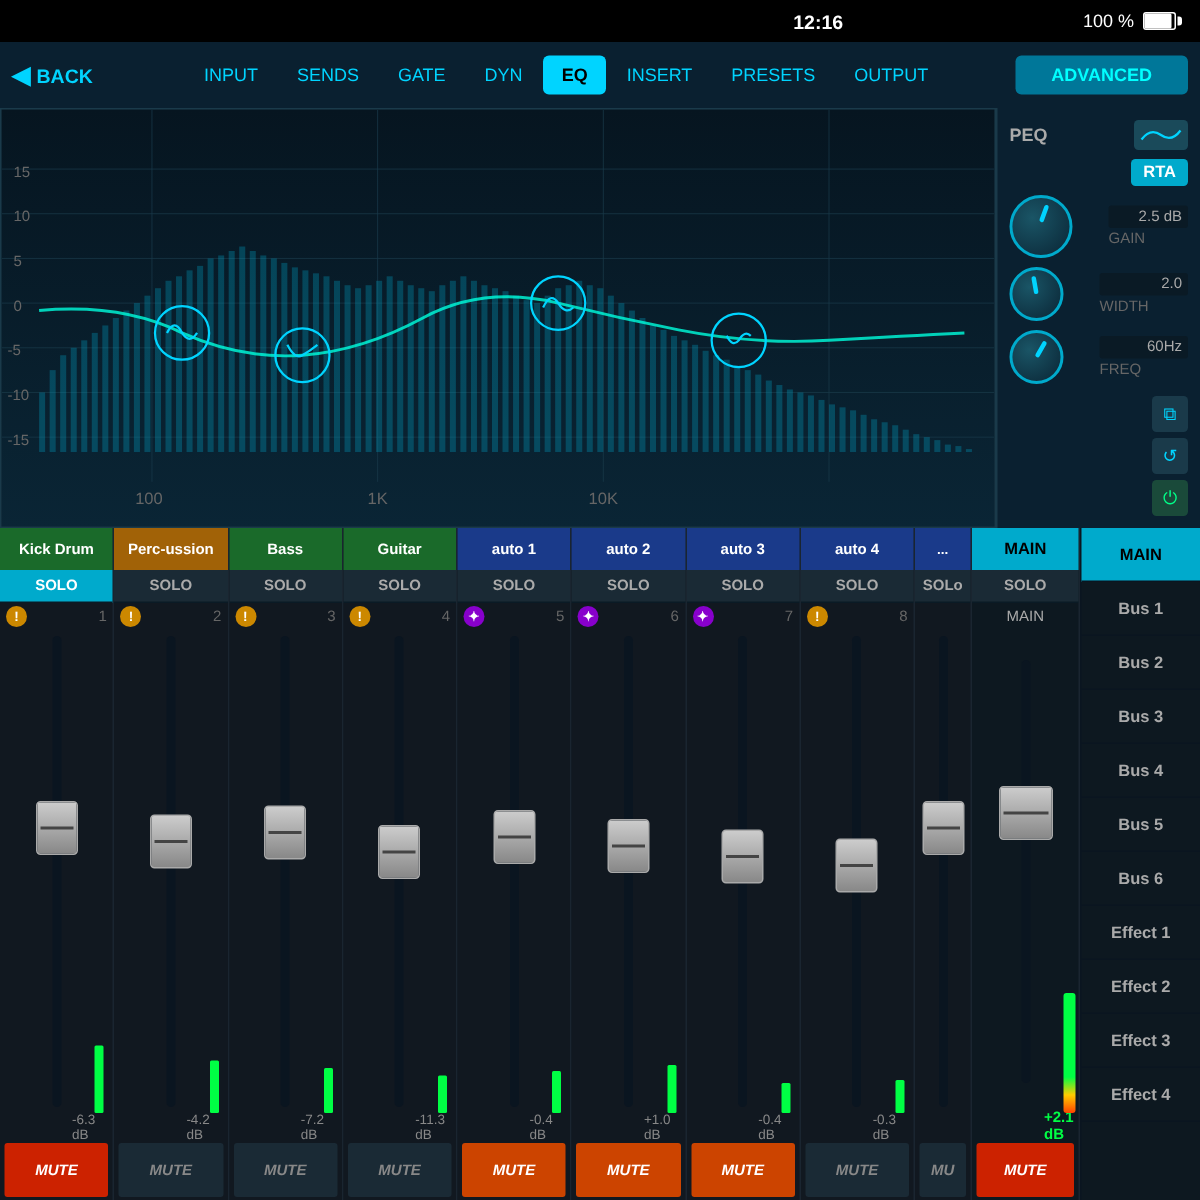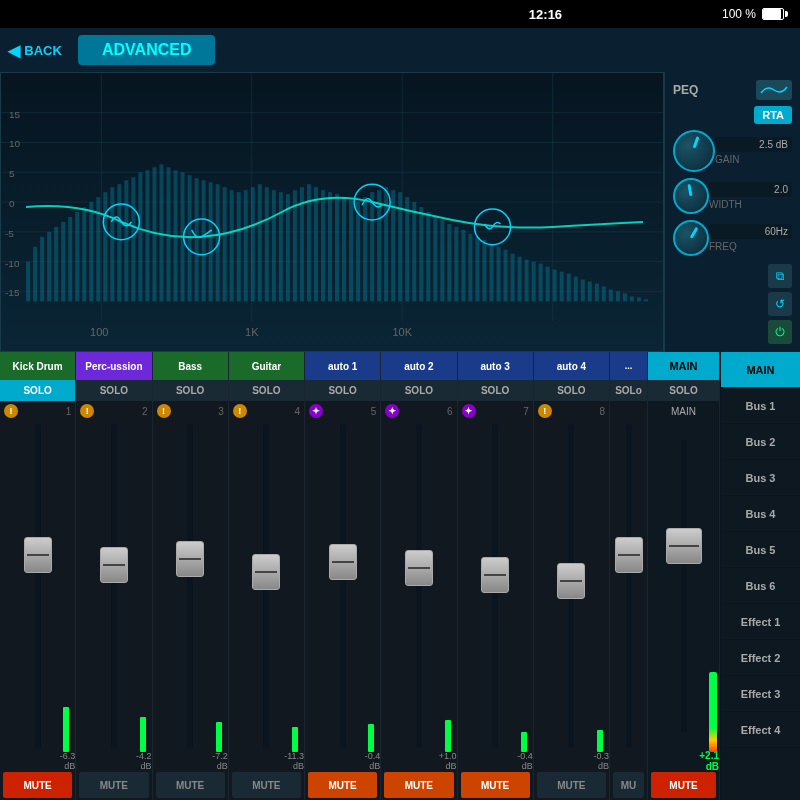--- a/index.html
+++ b/index.html
@@ -113,21 +113,21 @@
       font-weight: 500;
     }
     .nav-tab.active {
       background: #00d4ff;
       color: #000;
       font-weight: 700;
     }
     .nav-advanced {
       background: #007799;
       color: #00ffff;
-      font-size: 16px;
+      font-size: 12px;
       font-weight: 700;
       padding: 6px 24px;
       border-radius: 4px;
     }
 
     
     .eq-area {
       width: 100%;
       height: 280px;
       display: flex;
@@ -181,21 +181,21 @@
       align-self: flex-end;
     }
     .knob-section {
       display: flex;
       flex-direction: column;
       gap: 4px;
     }
     .knob-row {
       display: flex;
       align-items: center;
-      gap: 0;
+      gap: 24px;
     }
     .knob {
       width: 42px;
       height: 42px;
       border-radius: 50%;
       background: radial-gradient(circle at 35% 35%, #1a5566, #0a2535);
       border: 2px solid #00aacc;
       position: relative;
       display: flex;
       align-items: center;
@@ -253,21 +253,20 @@
     .panel-icon-btn.power {
       background: #1a4a3a;
       color: #00ff88;
     }
 
     
     .mixer-area {
       flex: 1;
       display: flex;
       background: #111820;
-      text-align: right;
     }
     .channels-container {
       flex: 1;
       display: flex;
       overflow: hidden;
     }
     .channel {
       display: flex;
       flex-direction: column;
       border-right: 1px solid #1a2530;
@@ -278,21 +277,21 @@
     .channel-header {
       height: 28px;
       display: flex;
       align-items: center;
       justify-content: center;
       font-size: 10px;
       font-weight: 700;
       padding: 0 4px;
     }
     .channel-header.kick { background: #1a6a2a; color: #fff; }
-    .channel-header.perc { background: #6d28d9; color: #fff; }
+    .channel-header.perc { background: #a16207; color: #fff; }
     .channel-header.bass { background: #1a6a2a; color: #fff; }
     .channel-header.guitar { background: #1a6a2a; color: #fff; }
     .channel-header.auto { background: #1a3a8a; color: #fff; }
 
     .solo-btn {
       height: 22px;
       background: #1a2a35;
       display: flex;
       align-items: center;
       justify-content: center;
@@ -388,30 +387,31 @@
       height: 18px;
       display: flex;
       align-items: center;
       justify-content: center;
       color: #888;
       font-size: 9px;
       margin-left: 48px;
     }
 
     .mute-btn {
-      height: 26px;
+      height: 36px;
       background: #1a2a35;
       display: flex;
       align-items: center;
       justify-content: center;
       color: #888;
       font-size: 10px;
       font-weight: 700;
       margin: 2px 3px;
       border-radius: 2px;
+      font-style: italic;
     }
     .mute-btn.active {
       background: #cc2200;
       color: #fff;
     }
     .mute-btn.highlight {
       background: #cc4400;
       color: #fff;
     }
 
@@ -485,20 +485,30 @@
     </div>
   </div>
 </div>
 
 <div class="app-container">
 
   <div class="nav-bar">
     <div class="nav-back">
       <span class="nav-back-arrow">◀</span>
       <span>BACK</span>
+    </div>
+    <div class="nav-tabs">
+      <div class="nav-tab">INPUT</div>
+      <div class="nav-tab">SENDS</div>
+      <div class="nav-tab">GATE</div>
+      <div class="nav-tab">DYN</div>
+      <div class="nav-tab active">EQ</div>
+      <div class="nav-tab">INSERT</div>
+      <div class="nav-tab">PRESETS</div>
+      <div class="nav-tab">OUTPUT</div>
     </div>
     <div class="nav-advanced">ADVANCED</div>
   </div>
 
   <div class="eq-area">
 
     <div class="eq-graph">
       <svg class="eq-viz" viewBox="0 0 660 280" preserveAspectRatio="none">
 
         <line x1="0" y1="40" x2="660" y2="40" stroke="#1a3a4a" stroke-width="0.5"></line>

